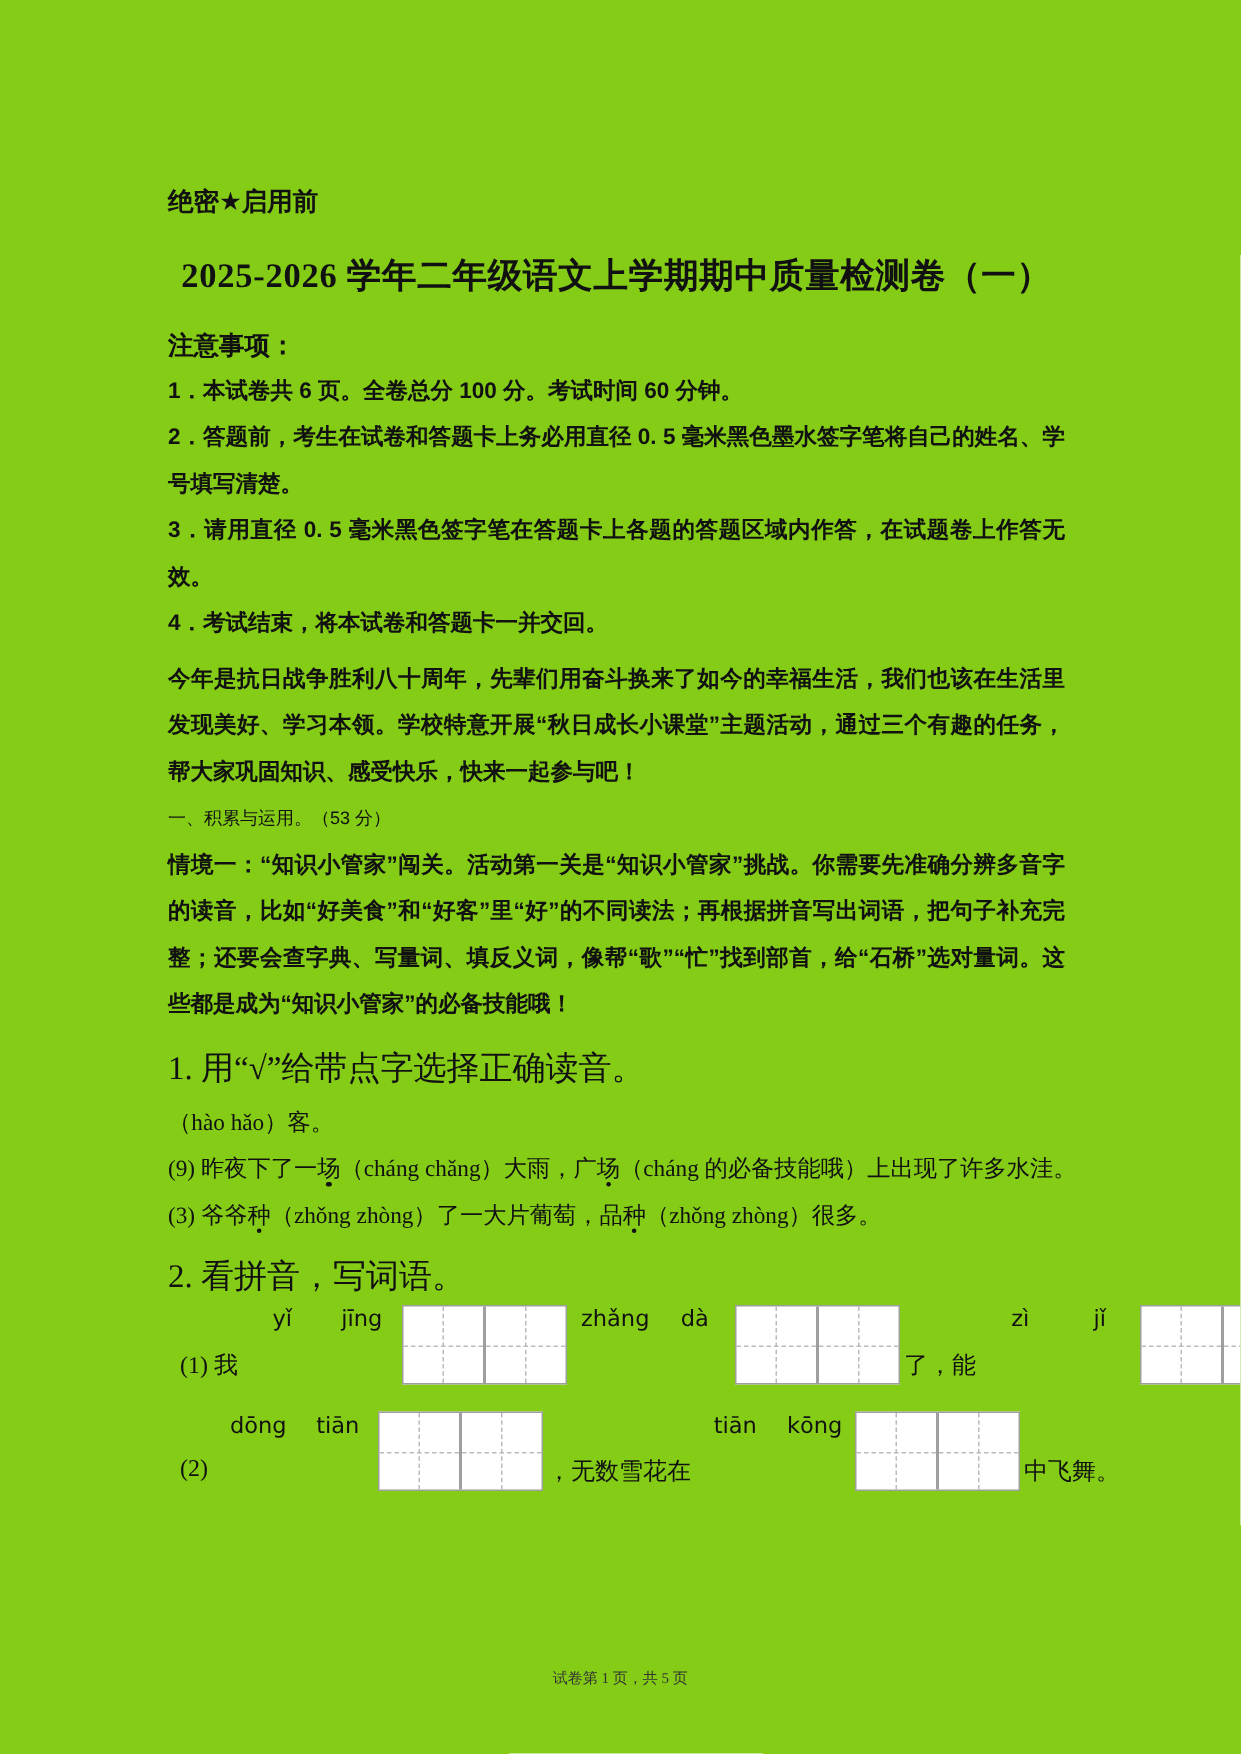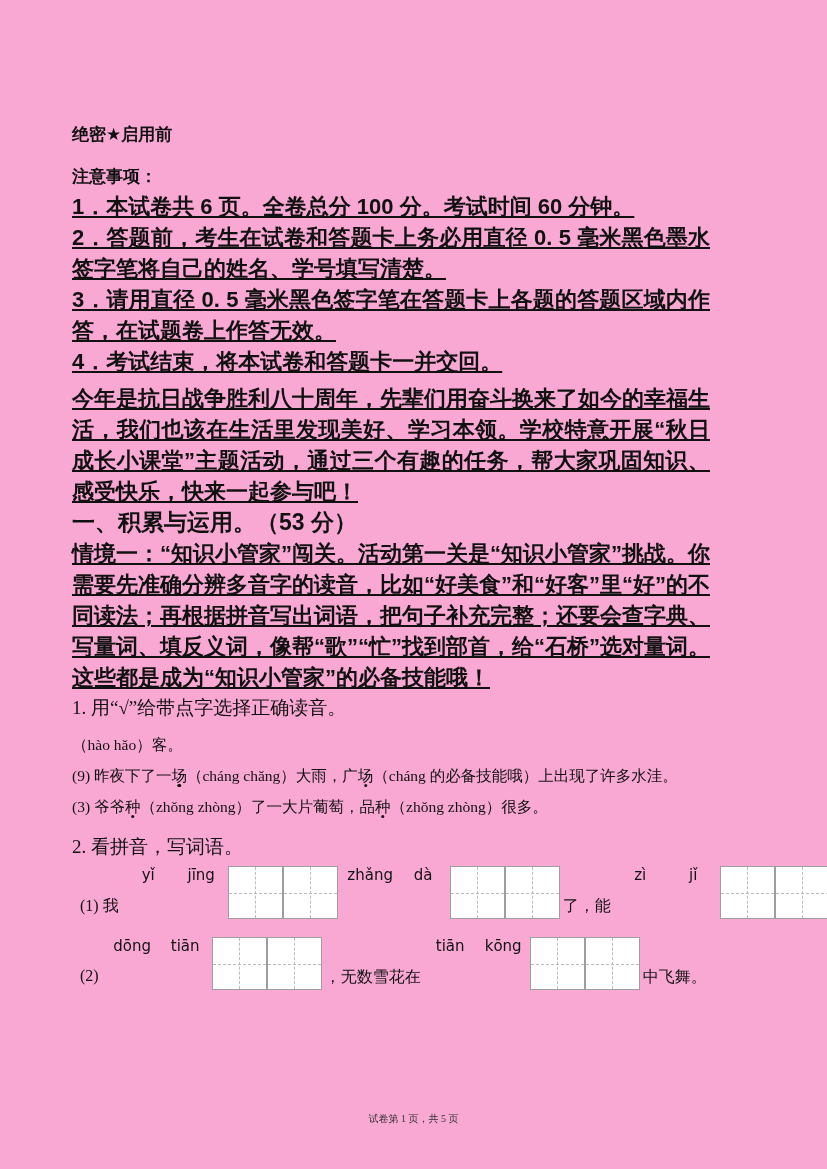--- a/index.html
+++ b/index.html
@@ -1,21 +1,21 @@
 <!DOCTYPE html>
 <html><head>
 <meta charset="utf-8">
 <style>
   html,body{margin:0;padding:0;background:#fff;}
   .page{
     position:relative;
     width:827px;height:1169px;
-    background:#f9a8d4;
+    background:#84cc16;
     box-sizing:border-box;
-    padding:123px 117px 0 72px;
+    padding:123px 117px 0 112px;
     font-family:"Liberation Serif","DejaVu Serif",serif;
     color:var(--ink,#111);
     overflow:hidden;
   }
   .secret{
     font-family:"Liberation Sans","DejaVu Sans",sans-serif;
     font-weight:bold;font-size:17px;line-height:24px;
   }
   .title{
     margin:20px 0 0;font-weight:bold;font-size:23px;line-height:34px;
@@ -23,30 +23,29 @@
     font-family:"Liberation Serif","DejaVu Serif",serif;
   }
   .notice-head{
     margin-top:16px;
     font-family:"Liberation Sans","DejaVu Sans",sans-serif;
     font-weight:bold;font-size:17px;line-height:28px;
   }
   .bold-p{
     margin:0;
     font-family:"Liberation Sans","DejaVu Sans",sans-serif;
-    font-weight:bold;font-size:22px;line-height:31px;
+    font-weight:bold;font-size:15px;line-height:31px;
     text-align:justify;
-    text-decoration:underline;
   }
   .intro{margin-top:6px;}
   .section-head{
     font-family:"Liberation Sans","DejaVu Sans",sans-serif;
-    font-weight:bold;font-size:23px;line-height:31px;
+    font-weight:normal;font-size:12px;line-height:31px;
   }
-  .q-head{margin:0 0 0;font-size:19px;line-height:30px;}
+  .q-head{margin:12px 0 0;font-size:22px;line-height:30px;}
   .q-head.q2{margin-top:10px;}
   #q1-lines{margin-top:6px;}
   .q1-line{margin:0;font-size:15.5px;line-height:31px;white-space:nowrap;}
   .dotted{position:relative;}
   .dotted::after{
     content:"";position:absolute;left:50%;transform:translateX(-50%);
     bottom:-3px;width:3.5px;height:3.5px;border-radius:50%;
     background:var(--ink,#111);
   }
   .pinyin-row{display:flex;align-items:flex-start;margin-top:4px;padding-left:8px;}
@@ -73,20 +72,21 @@
   .footer{
     position:absolute;left:0;right:0;top:1112px;
     text-align:center;font-size:10px;color:#333;
   }
 </style>
 </head>
 <body>
 
 <div class="page" style="--ink: #111111; --boxline: #9e9e9e; --boxdash: #bbbbbb;">
   <div class="secret">绝密★启用前</div>
+  <h1 class="title">2025-2026 学年二年级语文上学期期中质量检测卷（一）</h1>
   <div class="notice-head">注意事项：</div>
   <p class="bold-p">1．本试卷共 6 页。全卷总分 100 分。考试时间 60 分钟。</p>
   <p class="bold-p">2．答题前，考生在试卷和答题卡上务必用直径 0. 5 毫米黑色墨水签字笔将自己的姓名、学号填写清楚。</p>
   <p class="bold-p">3．请用直径 0. 5 毫米黑色签字笔在答题卡上各题的答题区域内作答，在试题卷上作答无效。</p>
   <p class="bold-p">4．考试结束，将本试卷和答题卡一并交回。</p>
   <p class="bold-p intro">今年是抗日战争胜利八十周年，先辈们用奋斗换来了如今的幸福生活，我们也该在生活里发现美好、学习本领。学校特意开展“秋日成长小课堂”主题活动，通过三个有趣的任务，帮大家巩固知识、感受快乐，快来一起参与吧！</p>
   <div class="section-head">一、积累与运用。（53 分）</div>
   <p class="bold-p">情境一：“知识小管家”闯关。活动第一关是“知识小管家”挑战。你需要先准确分辨多音字的读音，比如“好美食”和“好客”里“好”的不同读法；再根据拼音写出词语，把句子补充完整；还要会查字典、写量词、填反义词，像帮“歌”“忙”找到部首，给“石桥”选对量词。这些都是成为“知识小管家”的必备技能哦！</p>
   <p class="q-head">1. 用“√”给带点字选择正确读音。</p>
   <div id="q1-lines">

